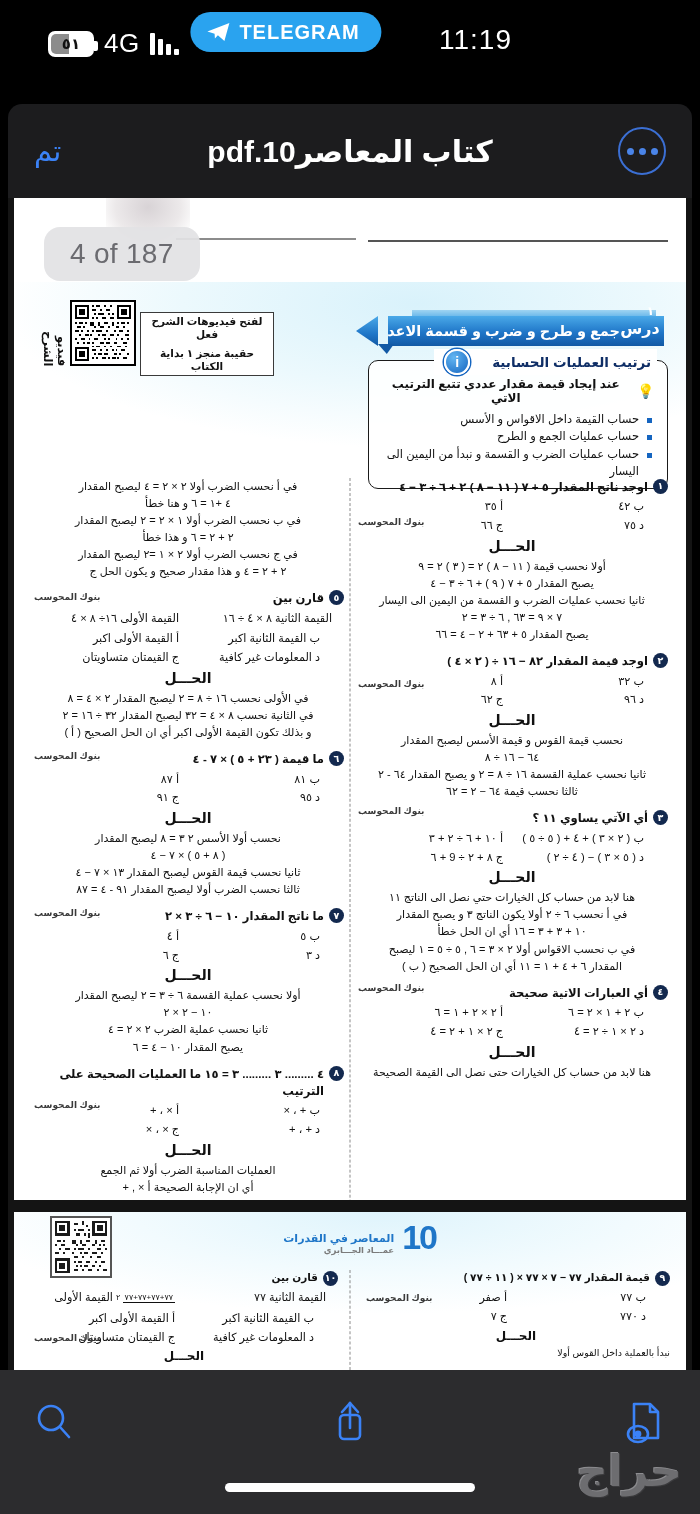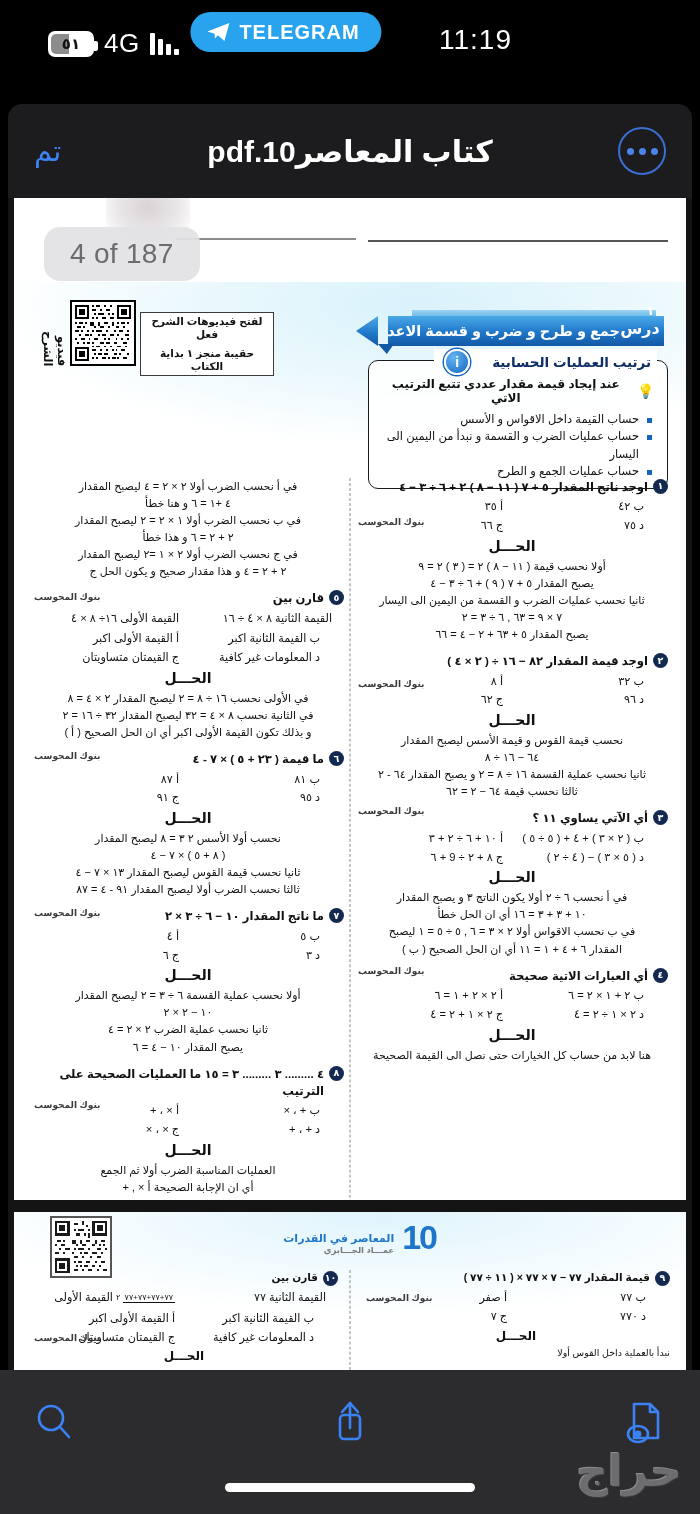--- a/index.html
+++ b/index.html
@@ -510,22 +510,22 @@
           <div class="info-head">
             <div class="txt">ترتيب العمليات الحسابية</div>
             <div class="info-badge">i</div>
           </div>
           <div class="info-sub">
             <span class="bulb">💡</span>
             <span>عند إيجاد قيمة مقدار عددي تتبع الترتيب الاتي</span>
           </div>
           <ul class="info-list">
             <li>حساب القيمة داخل الاقواس و الأسس</li>
+            <li>حساب عمليات الجمع و الطرح</li>
             <li>حساب عمليات الضرب و القسمة و نبدأ من اليمين الى اليسار</li>
-            <li>حساب عمليات الجمع و الطرح</li>
           </ul>
         </div>
 
         <div class="cols">
           <div class="col-divider"></div>
 
           <div class="col col-right">
 
             <div class="q">
               <div class="q-head">
@@ -572,20 +572,21 @@
                   <span class="q-text">أي الآتي يساوي ١١ ؟</span>
                 </div>
               <div class="choices">
                 <div class="choice b">ب ( ٢ × ٣ ) + ٤ + ( ٥ ÷ ٥ )</div>
                 <div class="choice a">أ ١٠ + ٦ ÷ ٢ + ٣</div>
                 <div class="choice d">د ( ٥ × ٣ ) − ( ٤ ÷ ٢ )</div>
                 <div class="choice c">ج ٨ + ٢ ÷ 9 + ٦</div>
               </div>
               <div class="bank" style="top:-4px">بنوك المحوسب</div>
               <div class="sol-label">الحـــل</div>
+              <div class="sol-line c">هنا لابد من حساب كل الخيارات حتي نصل الى الناتج ١١</div>
               <div class="sol-line c">في أ  نحسب ٦ ÷ ٢ أولا يكون الناتج ٣  و يصبح المقدار</div>
               <div class="sol-line c">١٠ + ٣ + ٣ = ١٦  أي ان الحل خطأ</div>
               <div class="sol-line c">في ب  نحسب الاقواس أولا ٢ × ٣ = ٦  ,  ٥ ÷ ٥ = ١ ليصبح</div>
               <div class="sol-line c">المقدار ٦ + ٤ + ١ = ١١  أي ان الحل الصحيح ( ب )</div>
             </div>
 
             <div class="q">
               <div class="q-head">
                   <span class="q-num">٤</span>
                   <span class="q-text">أي العبارات الاتية صحيحة</span>

